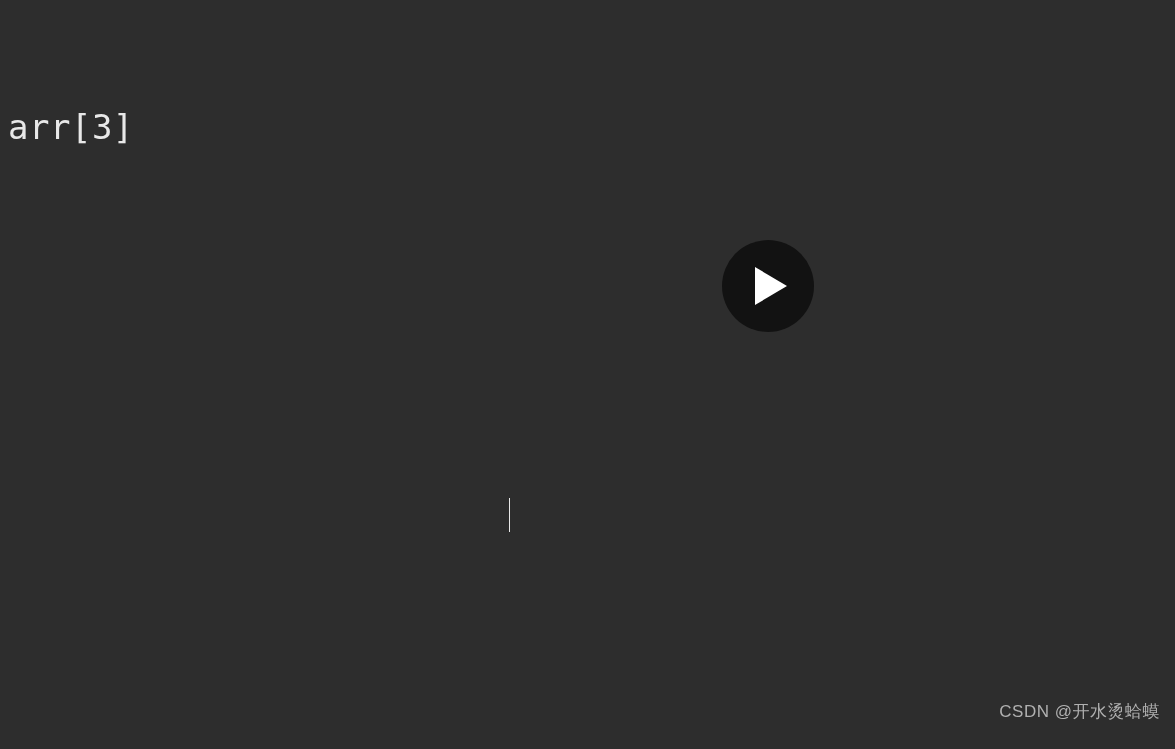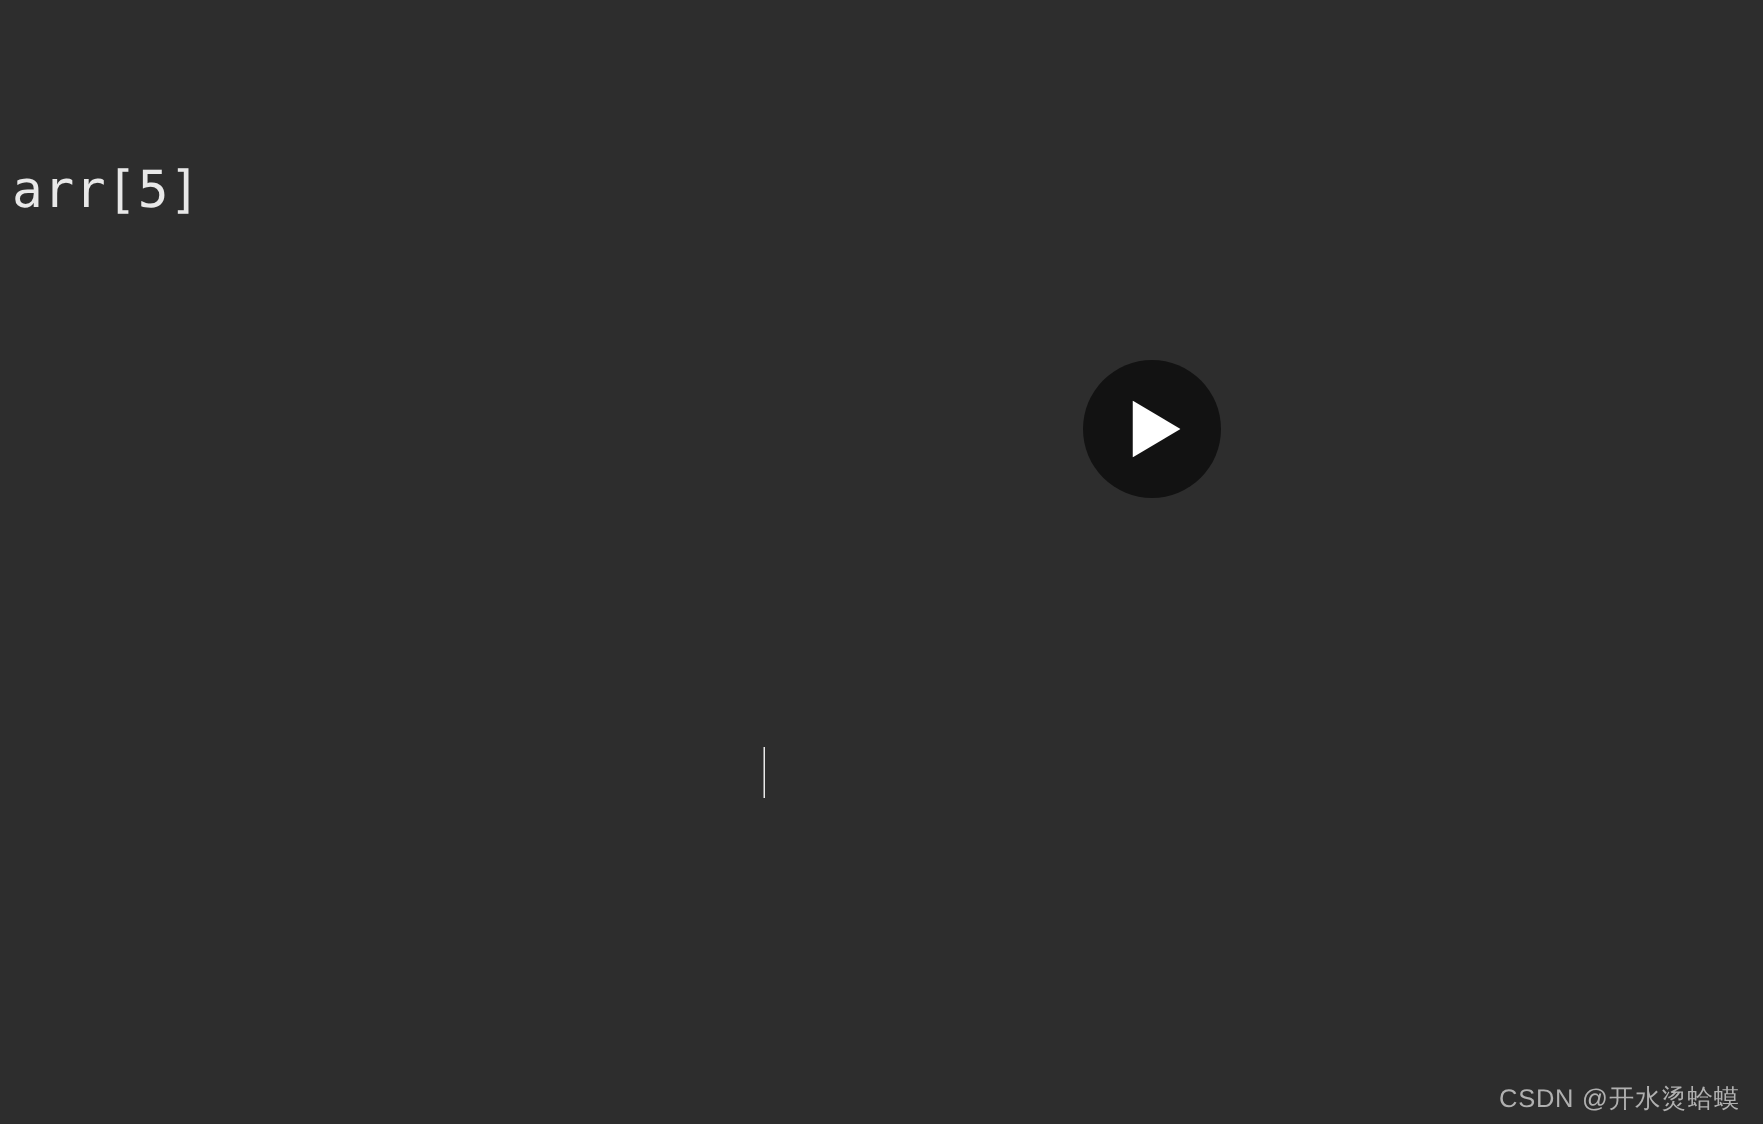--- a/index.html
+++ b/index.html
@@ -34,41 +34,41 @@
       display: flex;
       align-items: center;
       justify-content: center;
       cursor: pointer;
     }
     .play-button svg {
       margin-left: 6px;
     }
     .watermark {
       position: absolute;
-      bottom: 4px;
+      bottom: 25px;
       right: 15px;
       font-size: 17px;
       color: #b0b0b0;
       font-family: "Microsoft YaHei", sans-serif;
       letter-spacing: 0.5px;
     }
     .cursor-caret {
       position: absolute;
       top: 498px;
       left: 509px;
       width: 1px;
       height: 34px;
       background-color: #e8e8e8;
     }
   </style>
 </head>
 <body>
 
 <div class="text-content">
-  <div>arr[5]</div>
+  <div>arr[3]</div>
   <div>&nbsp;</div>
   <div>&nbsp;</div>
   
   
   
   
   
   
   
   

